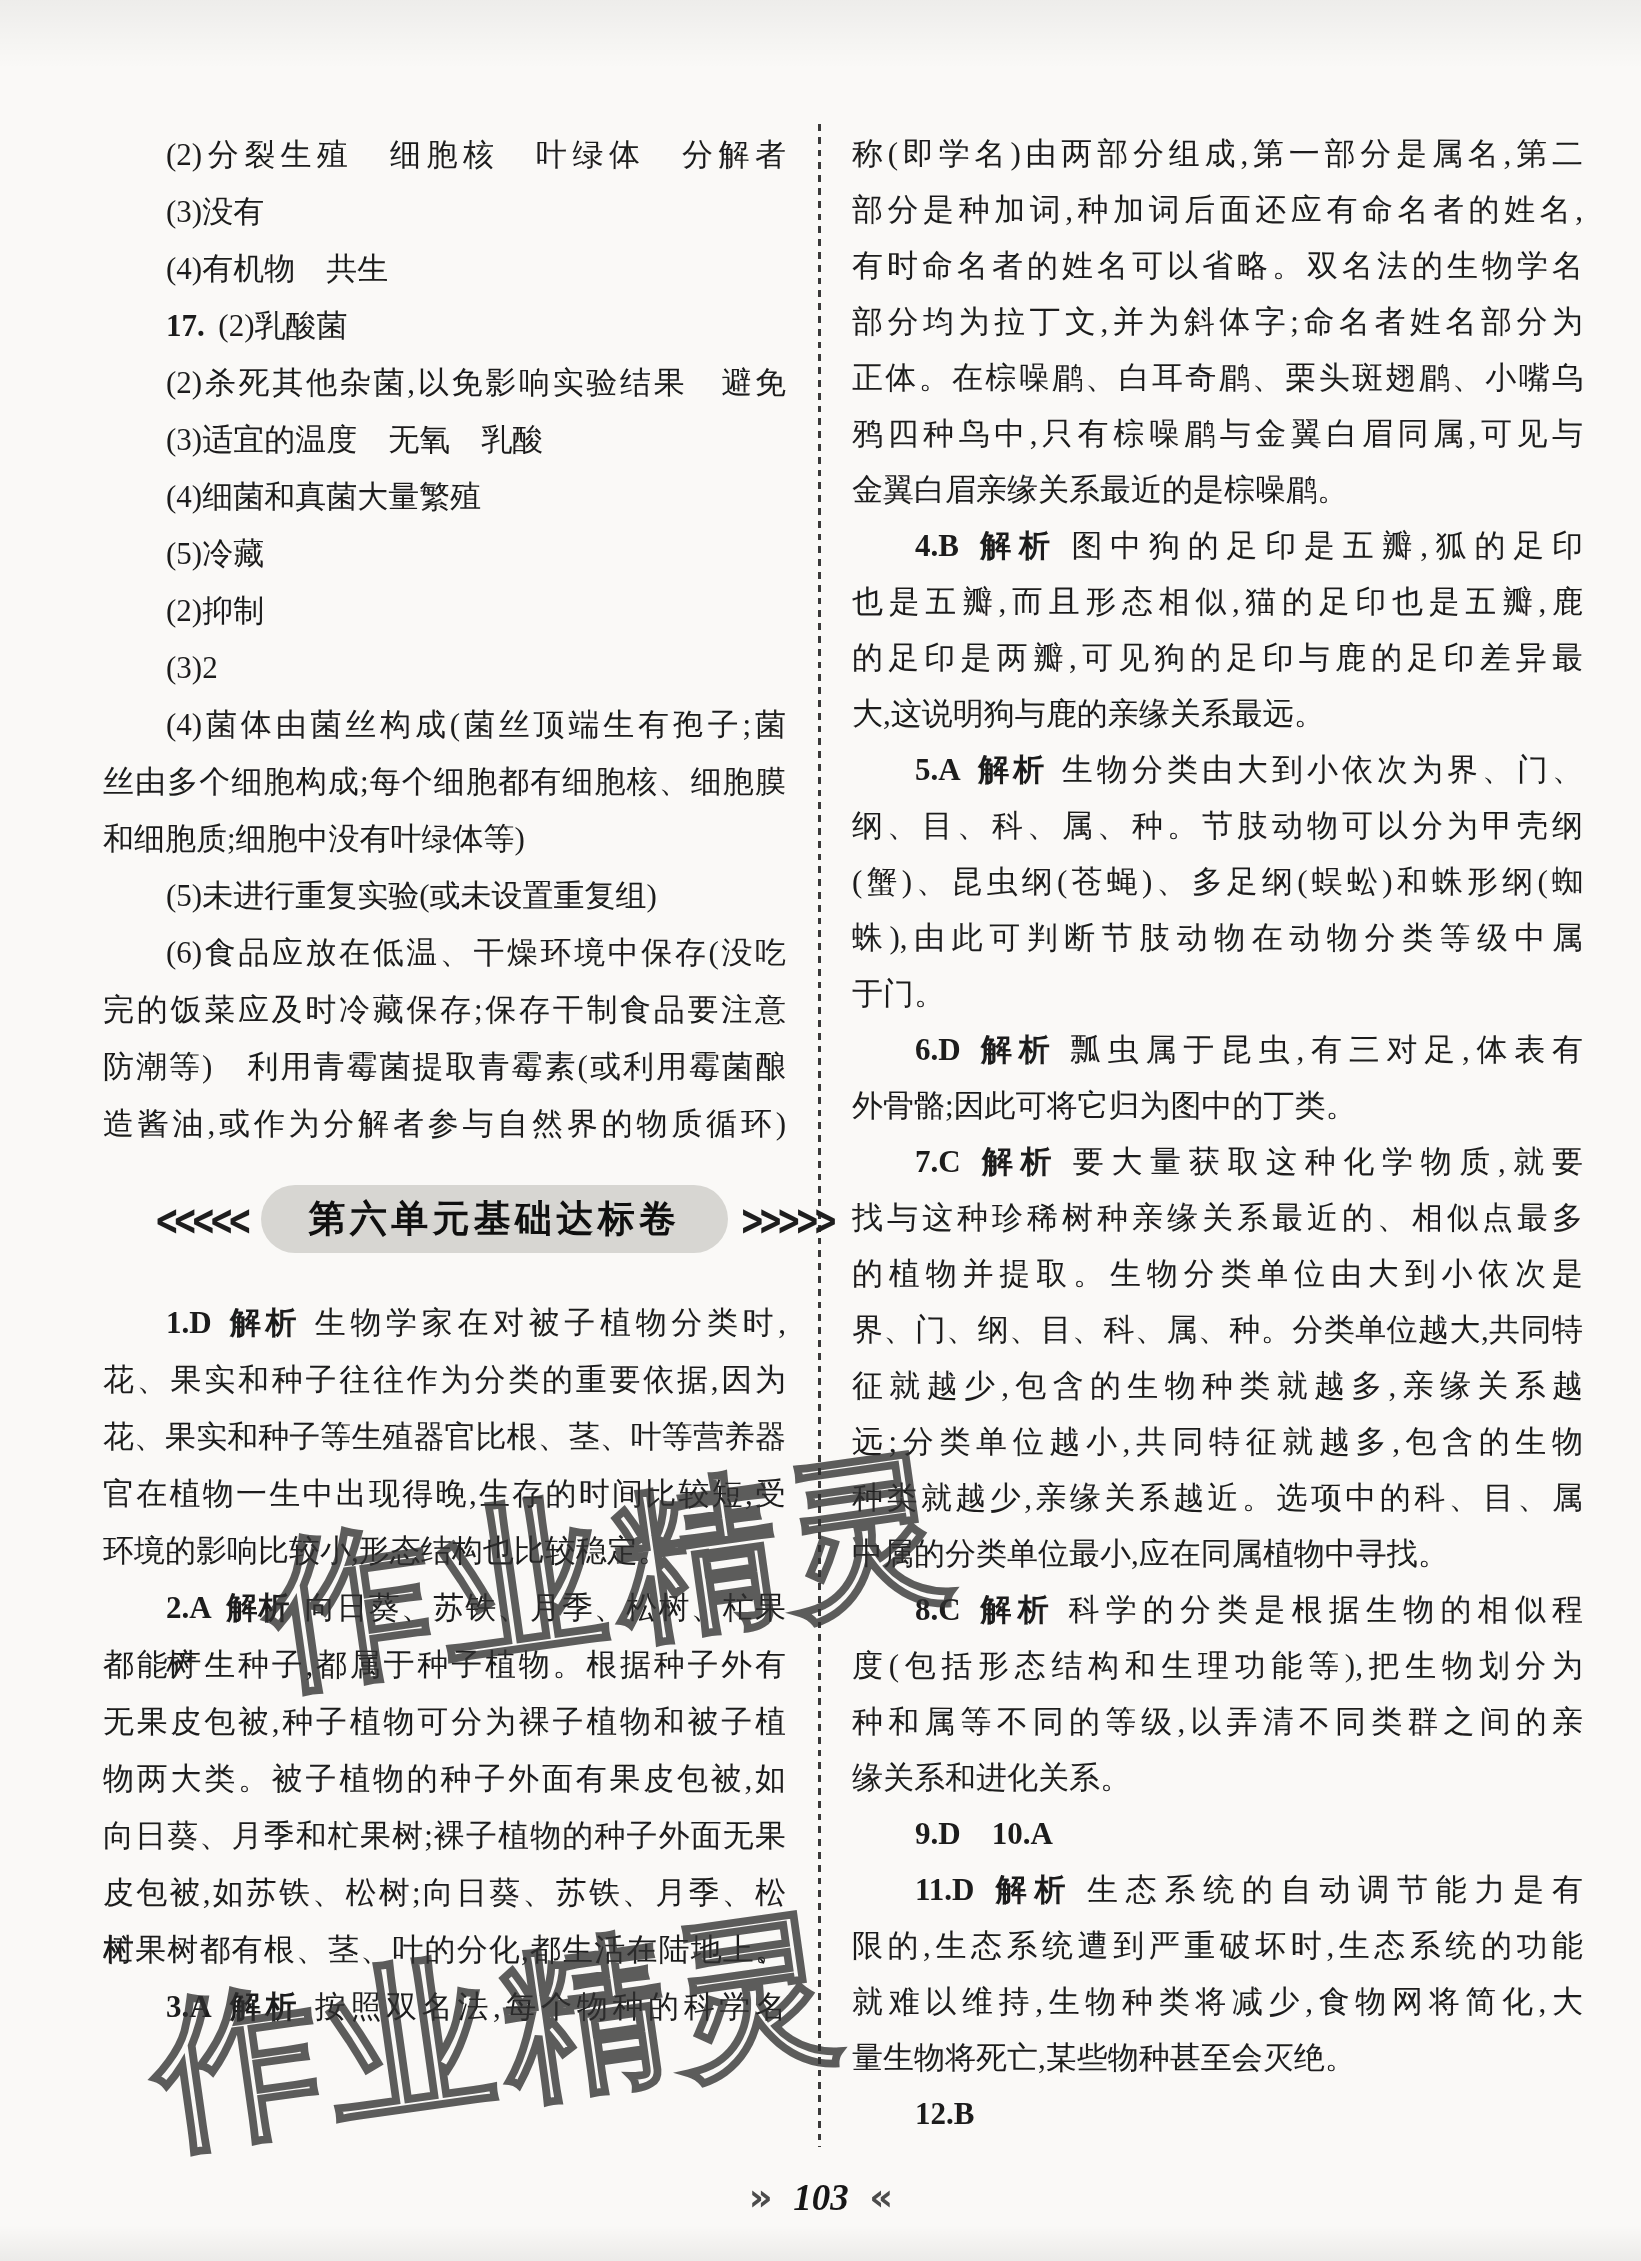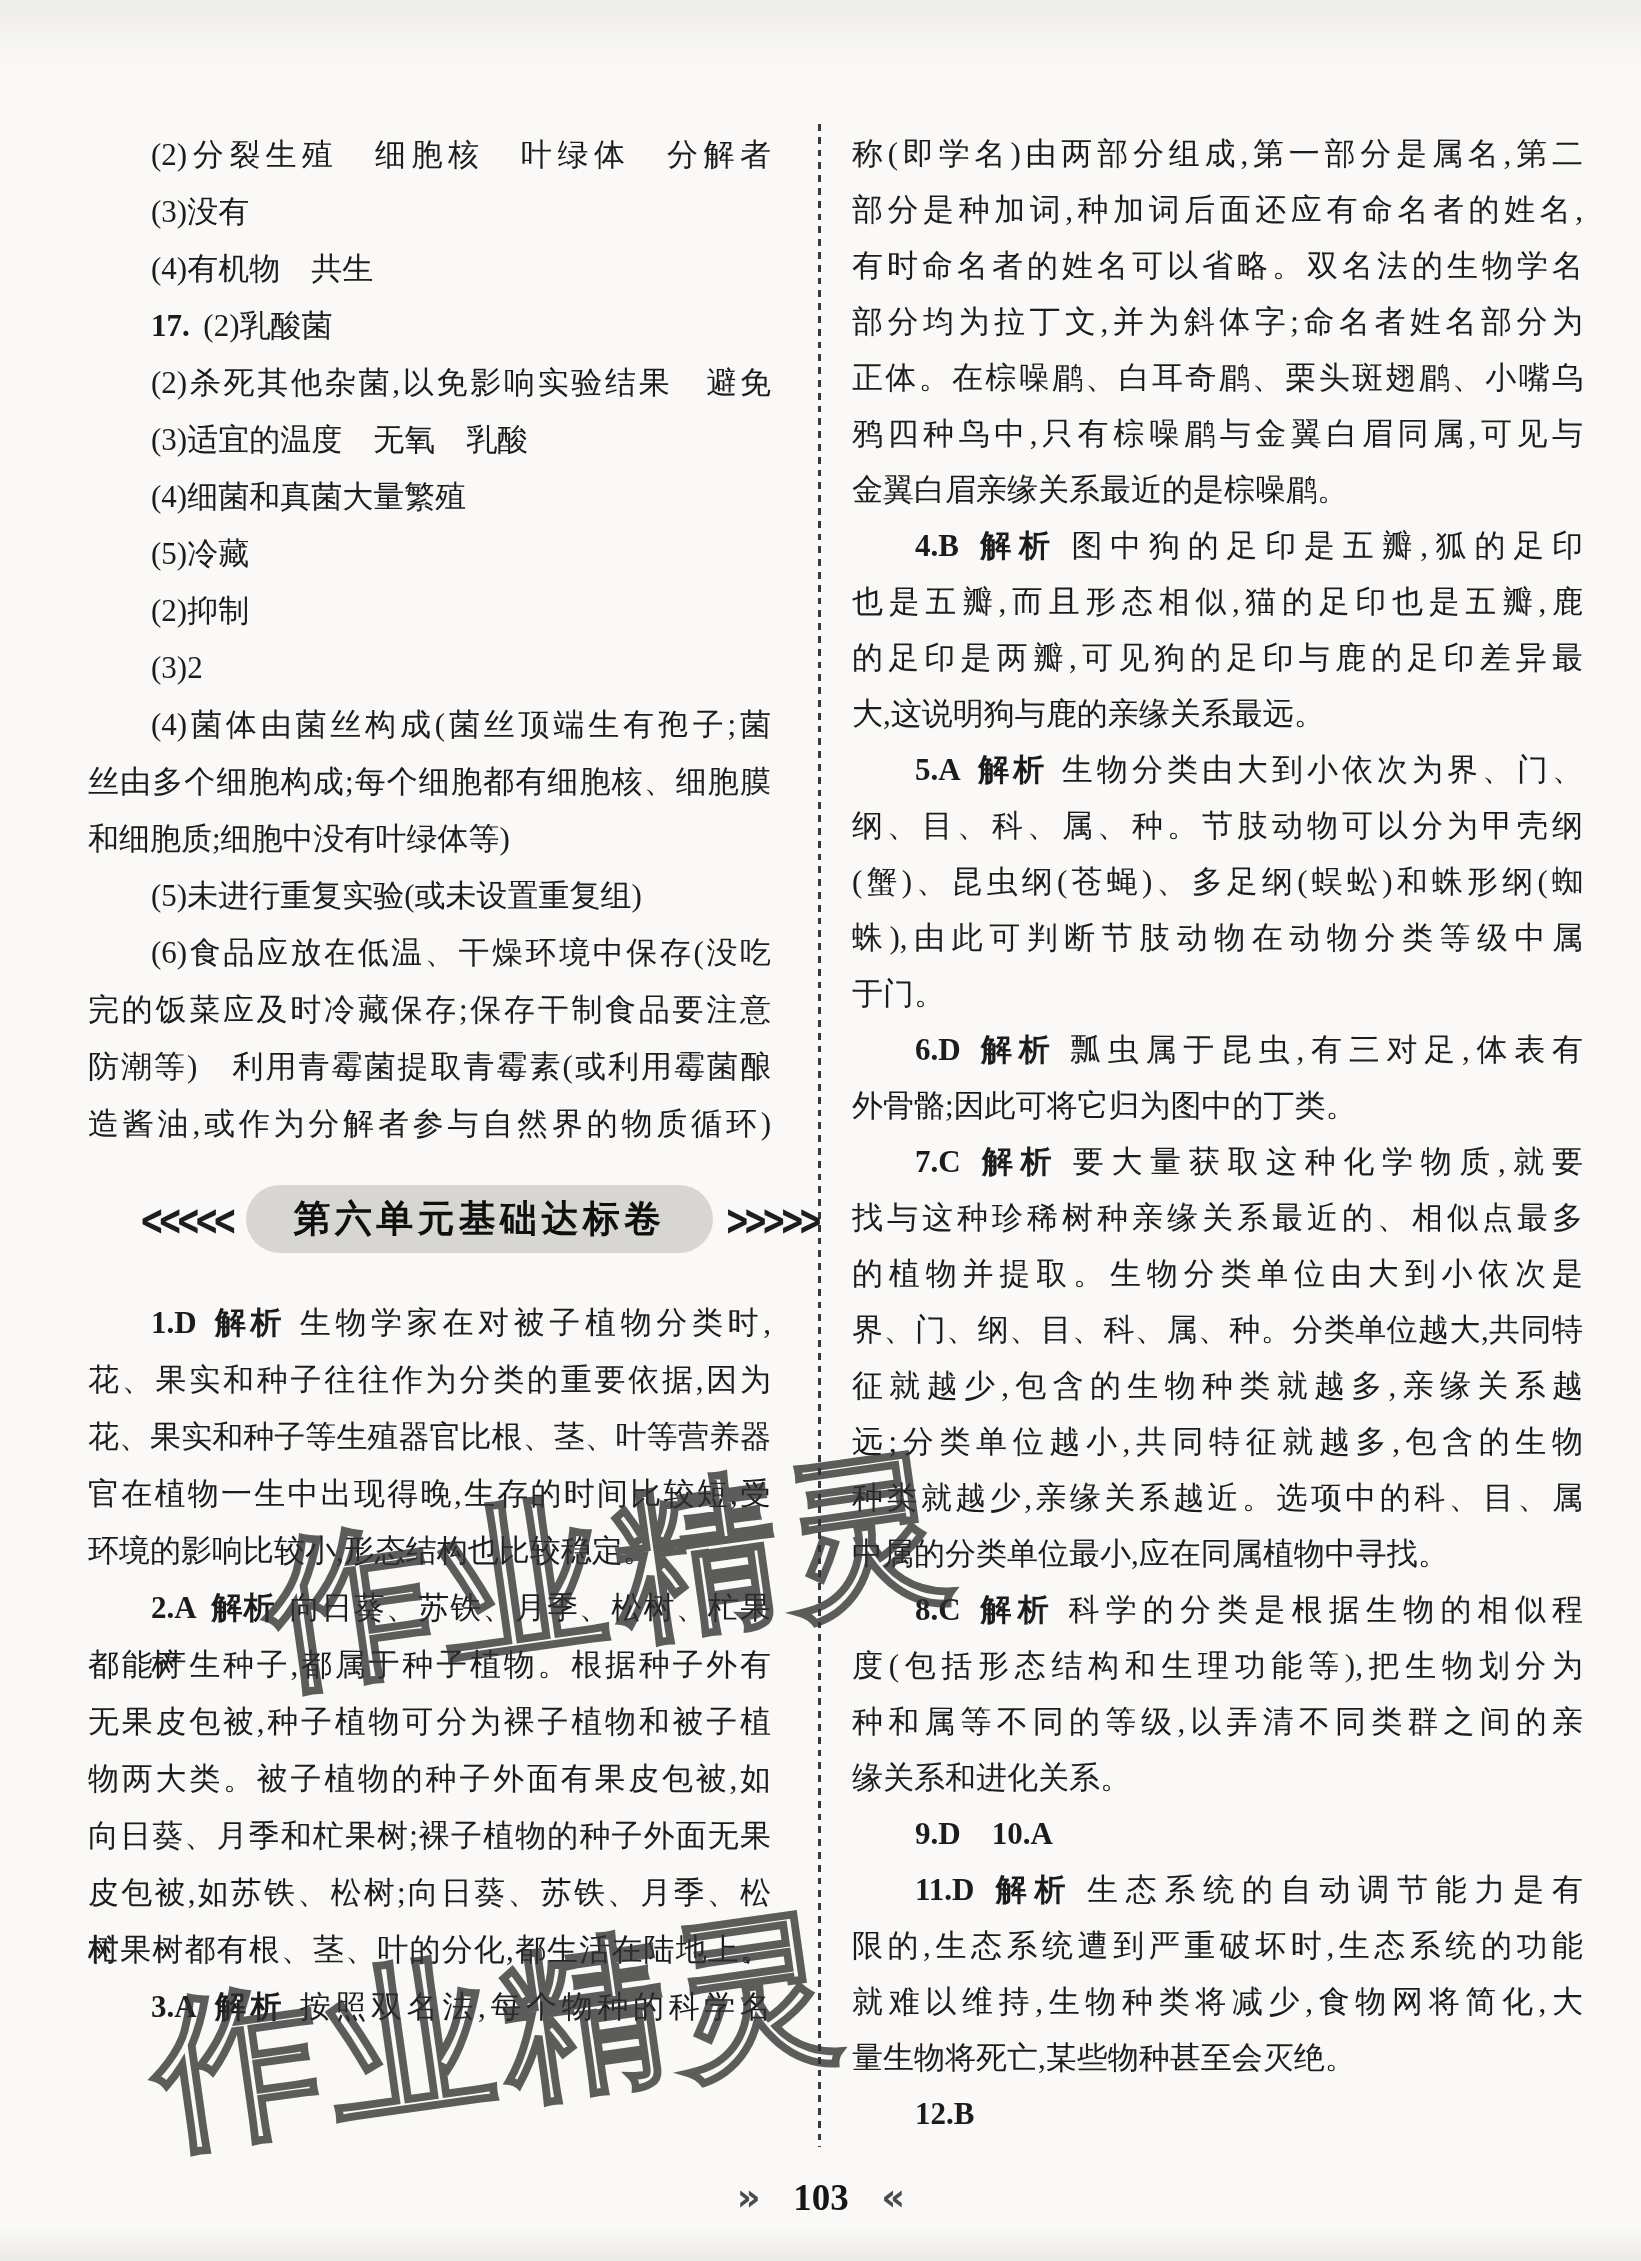--- a/index.html
+++ b/index.html
@@ -21,21 +21,21 @@
     background:linear-gradient(0deg,rgba(0,0,0,.06),rgba(0,0,0,0));
     pointer-events:none;
   }
 
   .divider{
     position:absolute;left:818px;top:124px;width:3.4px;height:2023px;
     background-image:repeating-linear-gradient(to bottom,#3a3a3a 0 6.8px,rgba(0,0,0,0) 6.8px 12.8px);
   }
 
   .col{position:absolute;top:126px;}
-  .col.left{left:88px;width:683px;}
+  .col.left{left:103px;width:683px;}
   .col.right{left:852px;width:731px;}
 
   .line{
     font-size:31px;
     line-height:57px;height:57px;
     white-space:nowrap;
   }
   .col.right .line{line-height:56px;height:56px;}
   .line.justify{
     white-space:normal;
@@ -85,21 +85,21 @@
   }
   .wm1{left:264px;top:1459px;}
   .wm2{left:152px;top:1919px;}
 
   .footer{
     position:absolute;left:0;right:0;top:2176px;
     text-align:center;
     font-size:34px;
   }
   .footer .arr{color:#4c4c4c;font-weight:bold;font-size:37px;font-family:"DejaVu Sans",sans-serif;}
-  .footer .pagenum{font-weight:bold;font-size:37px;margin:0 24px;font-family:"Liberation Serif",serif;color:#161616;}
+  .footer .pagenum{font-weight:bold;font-size:37px;margin:0 12px;font-family:"Liberation Serif",serif;color:#161616;font-style:italic;}
 </style>
 </head>
 <body>
 
 <div class="page">
 
   <div class="divider"></div>
 
   <div class="col left">
     <div>

